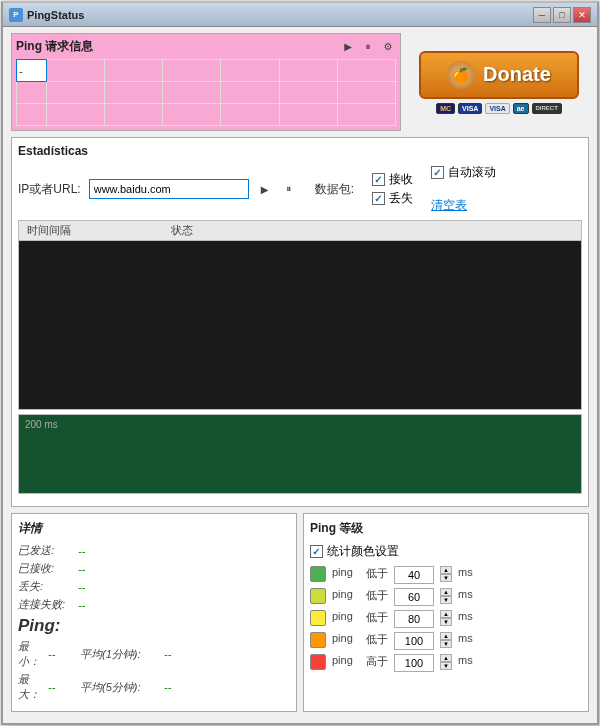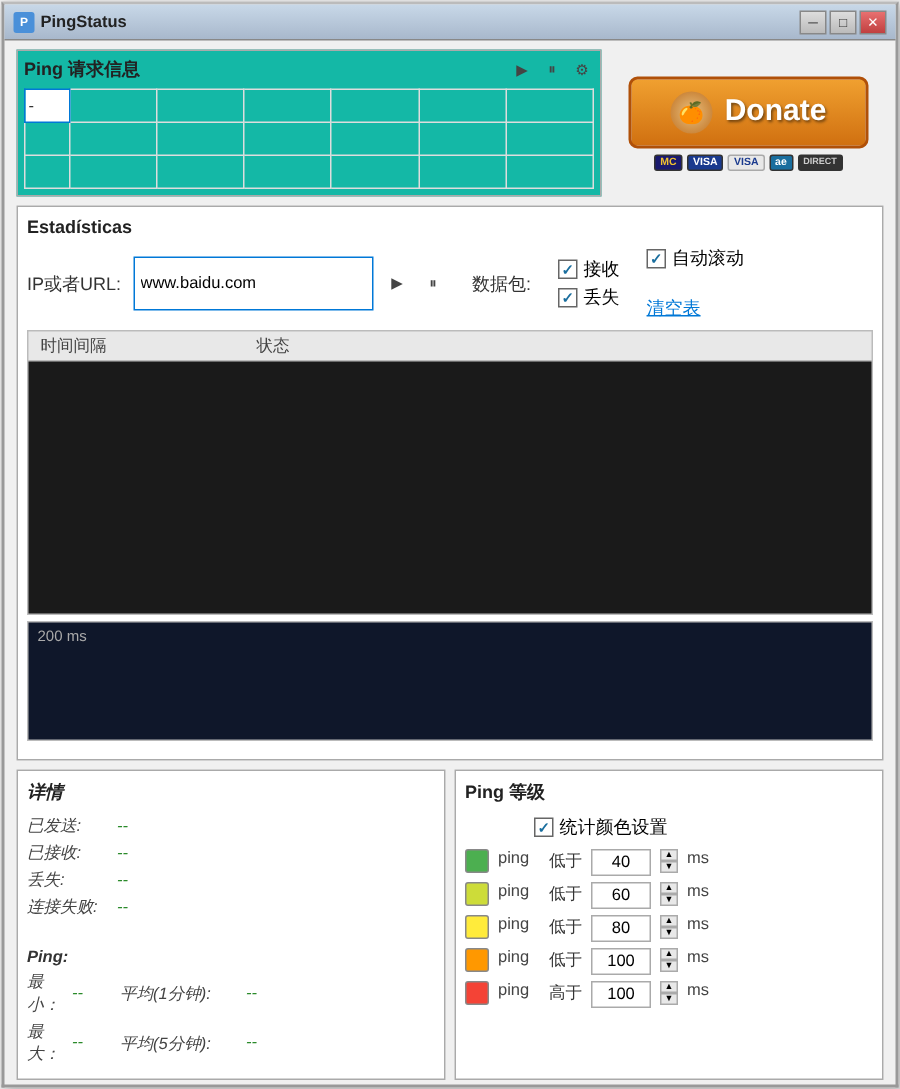--- a/index.html
+++ b/index.html
@@ -64,21 +64,21 @@
       padding: 6px 8px;
     }
     .top-section {
       display: flex;
       gap: 8px;
       margin-bottom: 6px;
     }
     .ping-info-box {
       flex: 1;
       border: 1px solid #aaa;
-      background: #14b8a6;
+      background: #f9a8d4;
       padding: 4px;
     }
     .section-header {
       display: flex;
       align-items: center;
       justify-content: space-between;
       margin-bottom: 4px;
     }
     .section-title {
       font-size: 12px;
@@ -179,21 +179,21 @@
     }
     .stats-controls {
       display: flex;
       align-items: center;
       gap: 8px;
       margin-bottom: 6px;
     }
     .label { color: #333; }
     .url-input {
       border: 1px solid #0078d7;
-      height: 36px;
+      height: 20px;
       padding: 0 4px;
       font-size: 11px;
       width: 160px;
     }
     .data-label { margin-left: 10px; }
     .checkbox-group {
       display: flex;
       flex-direction: column;
       gap: 2px;
       margin-left: 10px;
@@ -233,21 +233,21 @@
     }
     .col-header { font-size: 11px; color: #444; text-align: center; }
     .data-display {
       background: #1a1a1a;
       border: 1px solid #bbb;
       height: 170px;
       width: 100%;
       margin-bottom: 4px;
     }
     .chart-area {
-      background: #0f172a;
+      background: #14532d;
       border: 1px solid #bbb;
       height: 80px;
       width: 100%;
       position: relative;
       margin-bottom: 6px;
     }
     .chart-label {
       position: absolute;
       top: 4px;
       left: 6px;
@@ -288,39 +288,38 @@
       font-size: 11px;
     }
     .detail-value {
       color: #2a8a2a;
       font-size: 11px;
       min-width: 30px;
     }
     .ping-sub-title {
       font-weight: bold;
       color: #333;
-      font-size: 11px;
-      margin: 20px 0 3px;
+      font-size: 17px;
+      margin: 4px 0 3px;
     }
     .ping-row {
       display: flex;
       align-items: center;
       margin-bottom: 3px;
       gap: 4px;
     }
     .ping-lbl { color: #444; font-size: 11px; width: 26px; }
     .ping-val { color: #2a8a2a; font-size: 11px; width: 20px; }
     .ping-avg-lbl { color: #444; font-size: 11px; width: 80px; margin-left: 8px; }
     .ping-avg-val { color: #2a8a2a; font-size: 11px; }
     .level-checkbox-row {
       display: flex;
       align-items: center;
       gap: 4px;
       margin-bottom: 6px;
-      margin-left: 46px;
     }
     .ping-level-row {
       display: flex;
       align-items: flex-start;
       gap: 6px;
       margin-bottom: 4px;
     }
     .color-box {
       width: 16px; height: 16px;
       border: 1px solid #888;

